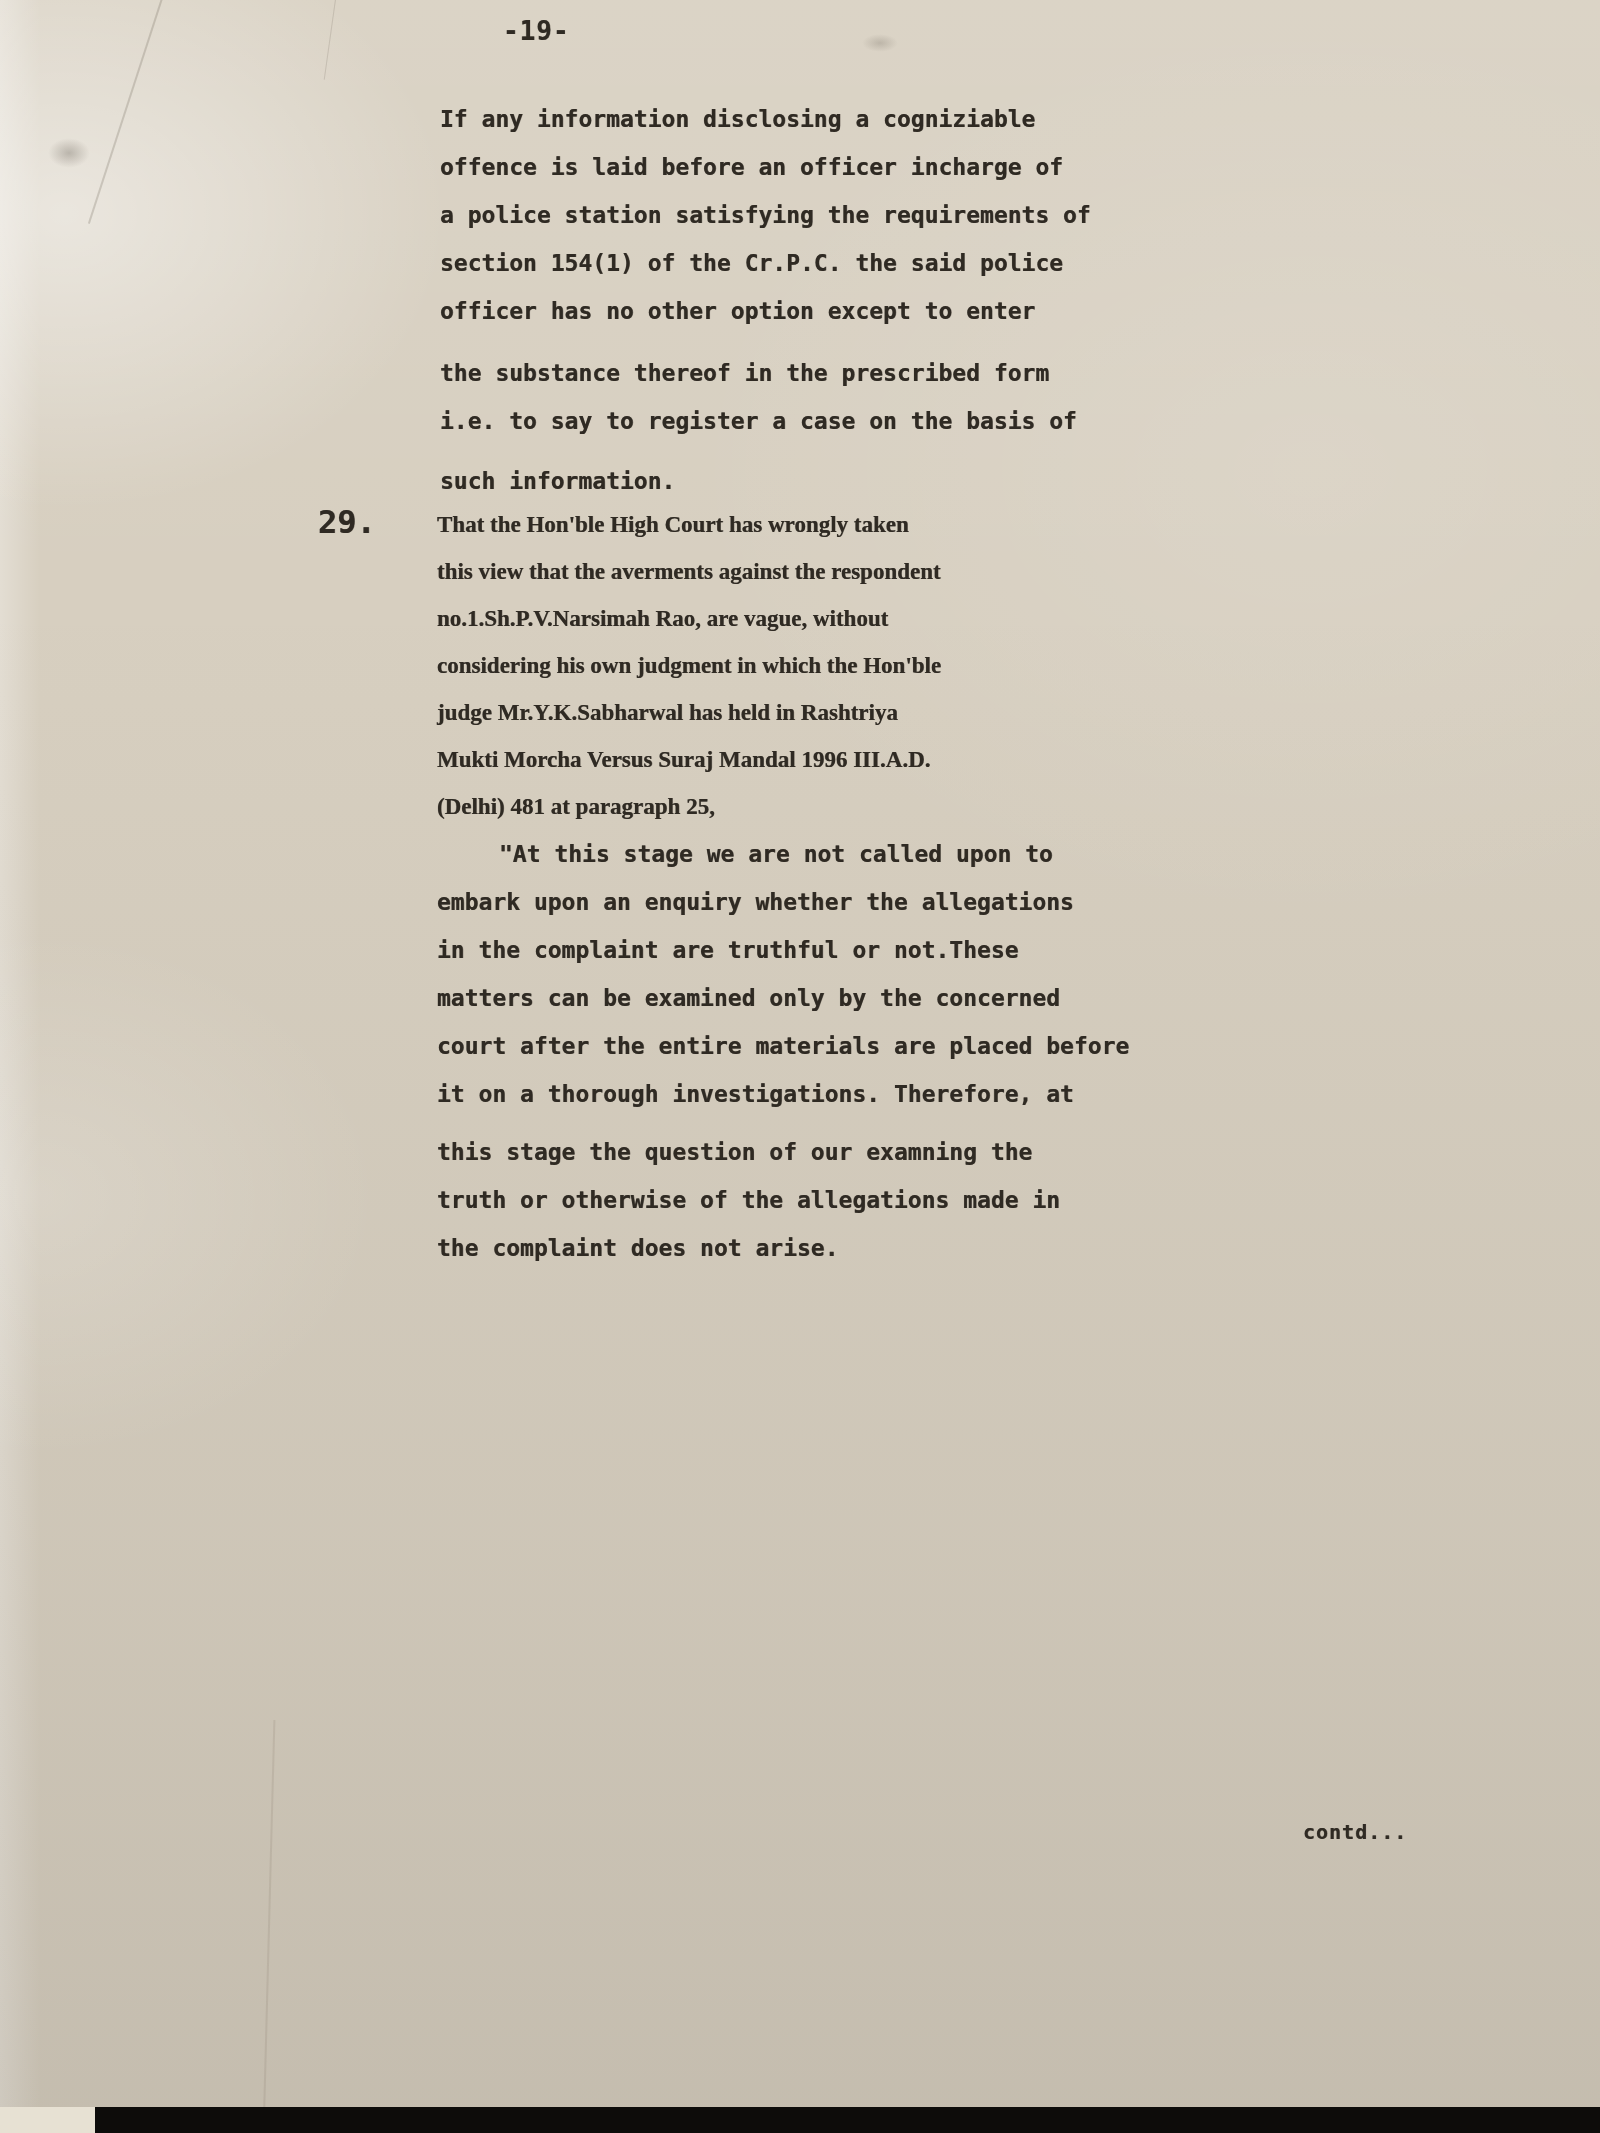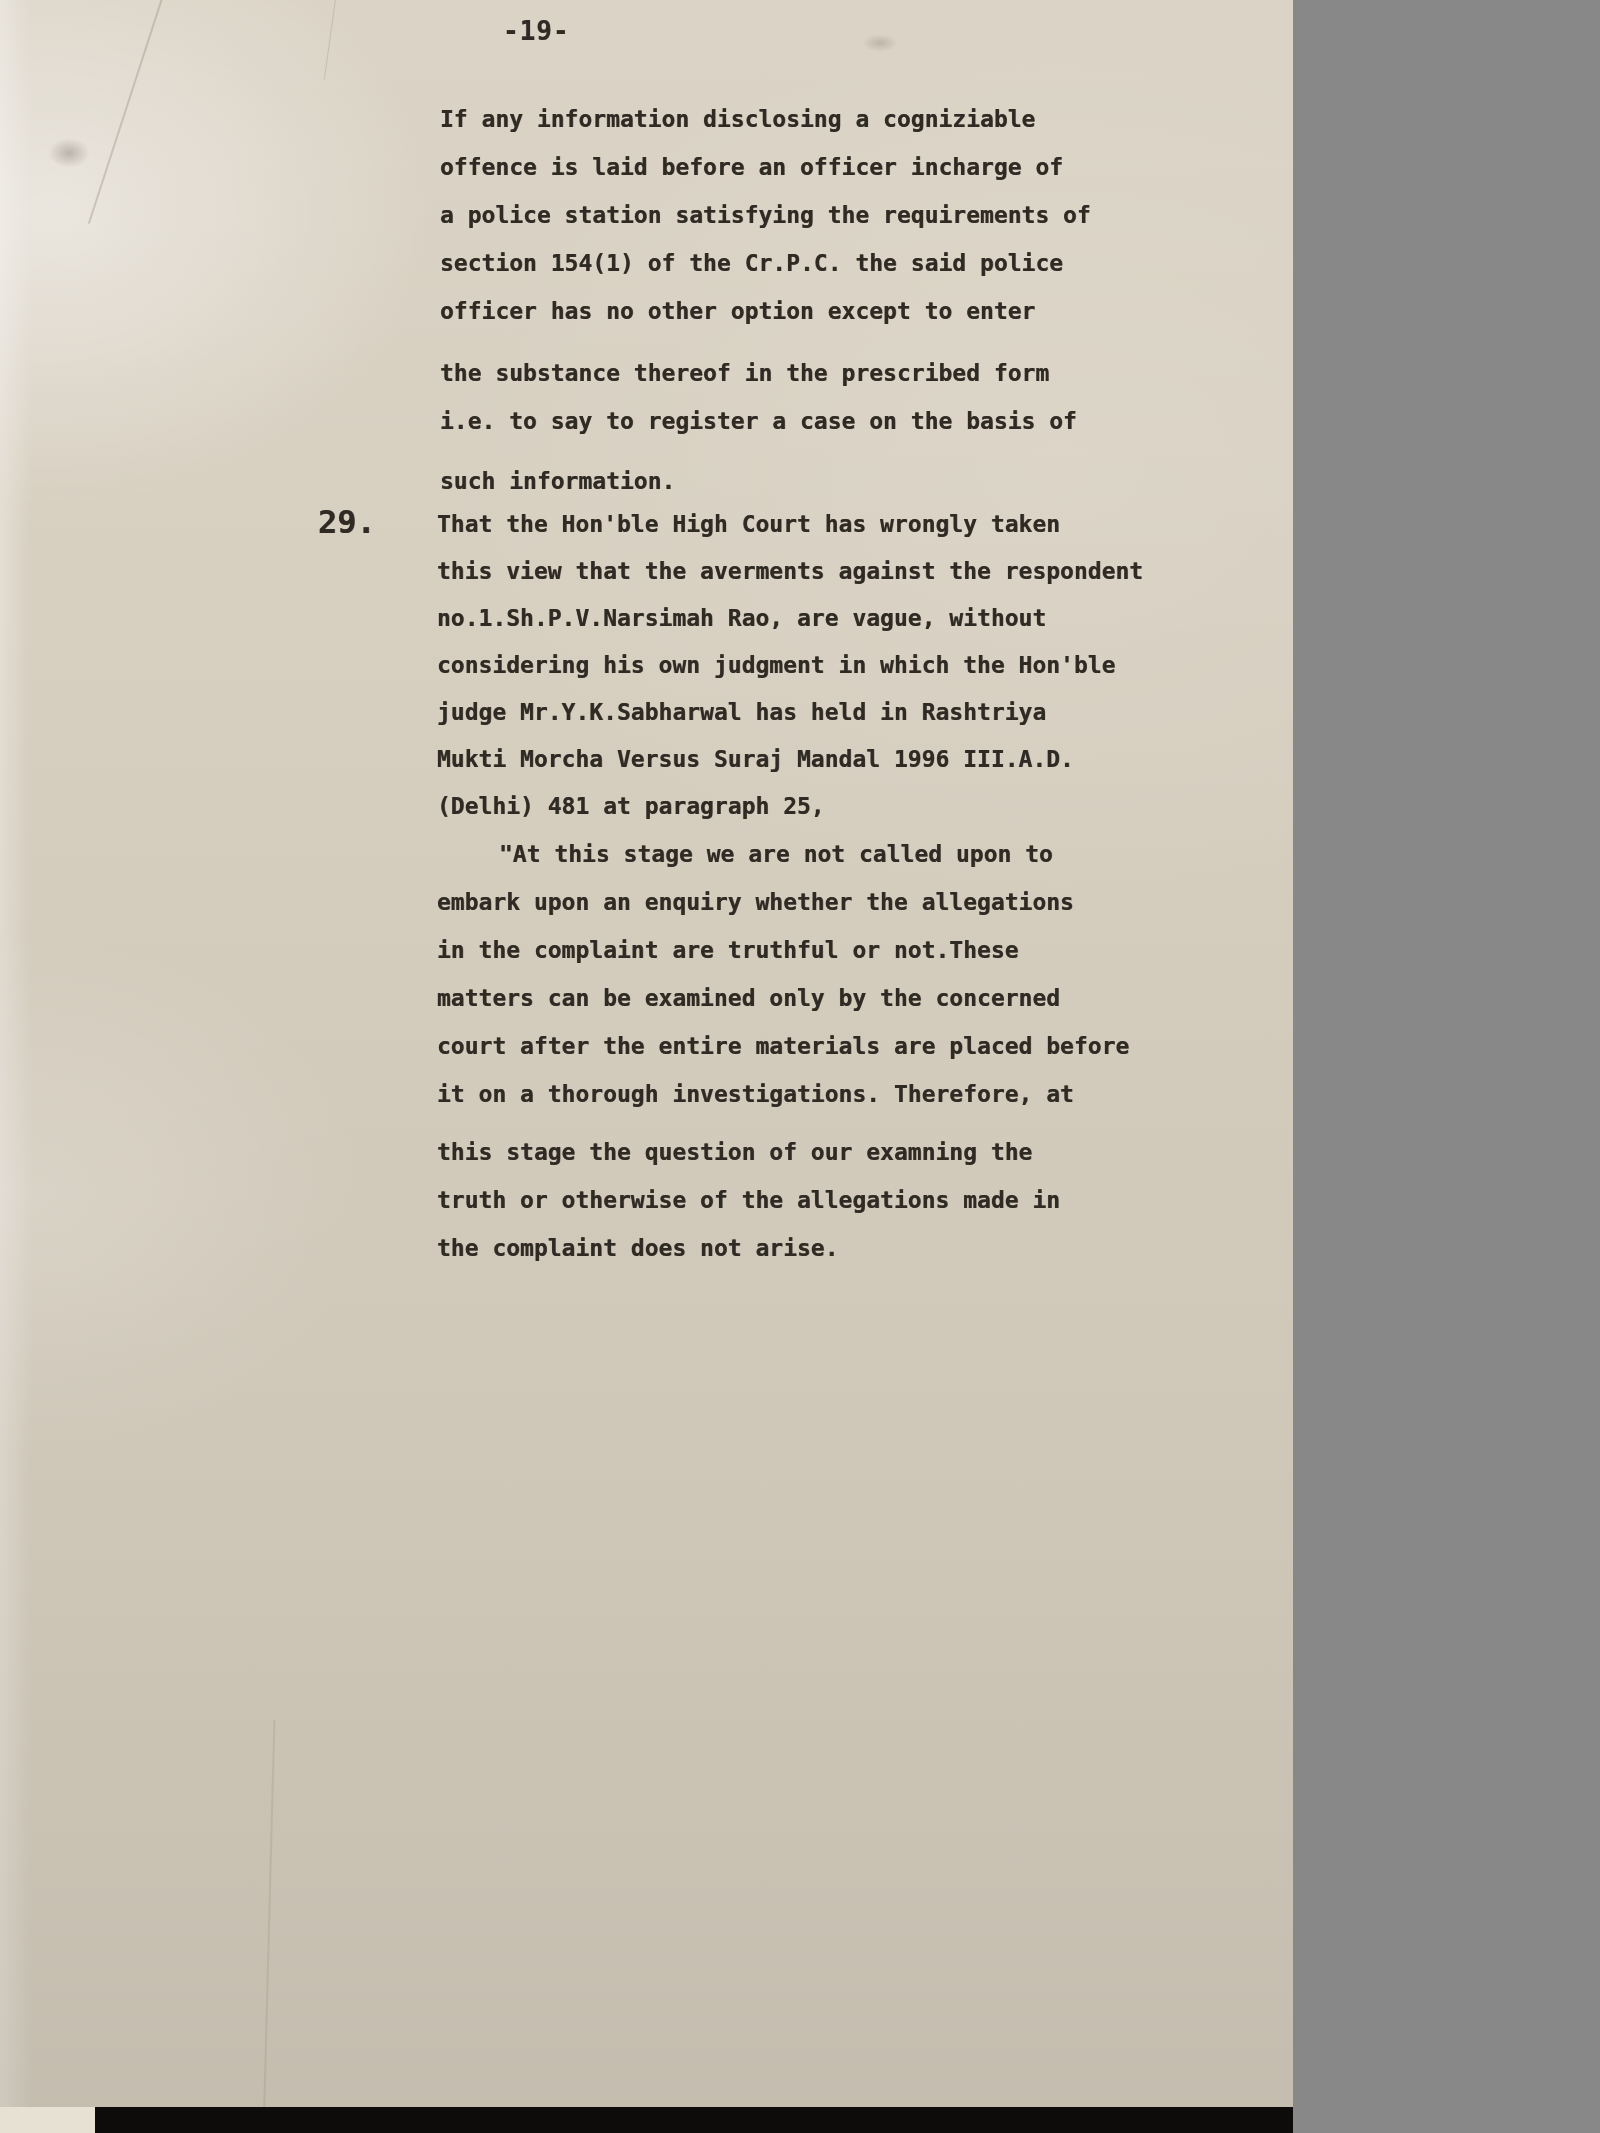--- a/index.html
+++ b/index.html
@@ -1,18 +1,18 @@
 <!DOCTYPE html>
 <html><head>
 <meta charset="utf-8">
 <style>
   html,body{margin:0;padding:0;background:#888;}
   .page{
     position:relative;
-    width:1293px;height:2133px;
+    width:1600px;height:2133px;
     overflow:hidden;
     background-color:#d7cfc0;
     background-image:
       radial-gradient(ellipse 620px 480px at 4% 10%, rgba(255,255,255,0.45), transparent 62%),
       radial-gradient(ellipse 500px 380px at 2% 56%, rgba(255,255,255,0.18), transparent 70%),
       radial-gradient(ellipse 900px 650px at 82% 22%, rgba(255,255,255,0.10), transparent 72%),
       linear-gradient(180deg, rgba(255,255,255,0.10) 0%, rgba(255,255,255,0) 28%, rgba(98,92,82,0.08) 72%, rgba(98,92,82,0.16) 100%),
       linear-gradient(90deg, rgba(255,255,255,0.30) 0%, rgba(255,255,255,0) 2.5%);
     font-family:"DejaVu Sans Mono","Liberation Mono",monospace;
     color:#2f2a23;
@@ -22,21 +22,21 @@
     font-size:23px;
     font-weight:bold;
     white-space:pre;
     text-shadow:0.4px 0.4px 0 rgba(47,42,35,.5), -0.3px 0 0 rgba(47,42,35,.3);
   }
   .page-number{left:503px;top:16px;font-size:26px;letter-spacing:1px;}
   .block1{left:440px;top:95px;line-height:48px;}
   .block1 .tline:nth-child(6){margin-top:14px;}
   .block1 .tline:nth-child(8){margin-top:12px;}
   .para29-marker{left:318px;top:503px;font-size:32px;}
-  .para29{left:437px;top:501px;line-height:47px;}
+  .para29{left:437px;top:501px;line-height:47px;font-family:Liberation Serif, serif;}
   .quote{left:437px;top:830px;line-height:48px;}
   .quote .tline:first-child{text-indent:62px;}
   .quote .tline:nth-child(7){margin-top:10px;}
   .footer-note{left:1303px;top:1820px;font-size:20px;letter-spacing:1px;}
   .crease{position:absolute;pointer-events:none;}
   .crease-tl{left:128px;top:-30px;width:2px;height:260px;background:rgba(92,82,70,.22);transform:rotate(18deg);}
   .crease-tl2{left:330px;top:-10px;width:1px;height:90px;background:rgba(92,82,70,.18);transform:rotate(8deg);}
   .crease-bl{left:268px;top:1720px;width:2px;height:413px;background:rgba(110,100,88,.14);transform:rotate(1.5deg);}
   .smudge-left{left:48px;top:138px;width:42px;height:30px;background:radial-gradient(ellipse at center, rgba(70,62,52,.28), transparent 70%);border-radius:50%;}
   .smudge-tr{left:862px;top:34px;width:36px;height:18px;background:radial-gradient(ellipse at center, rgba(70,62,52,.20), transparent 70%);border-radius:50%;}

